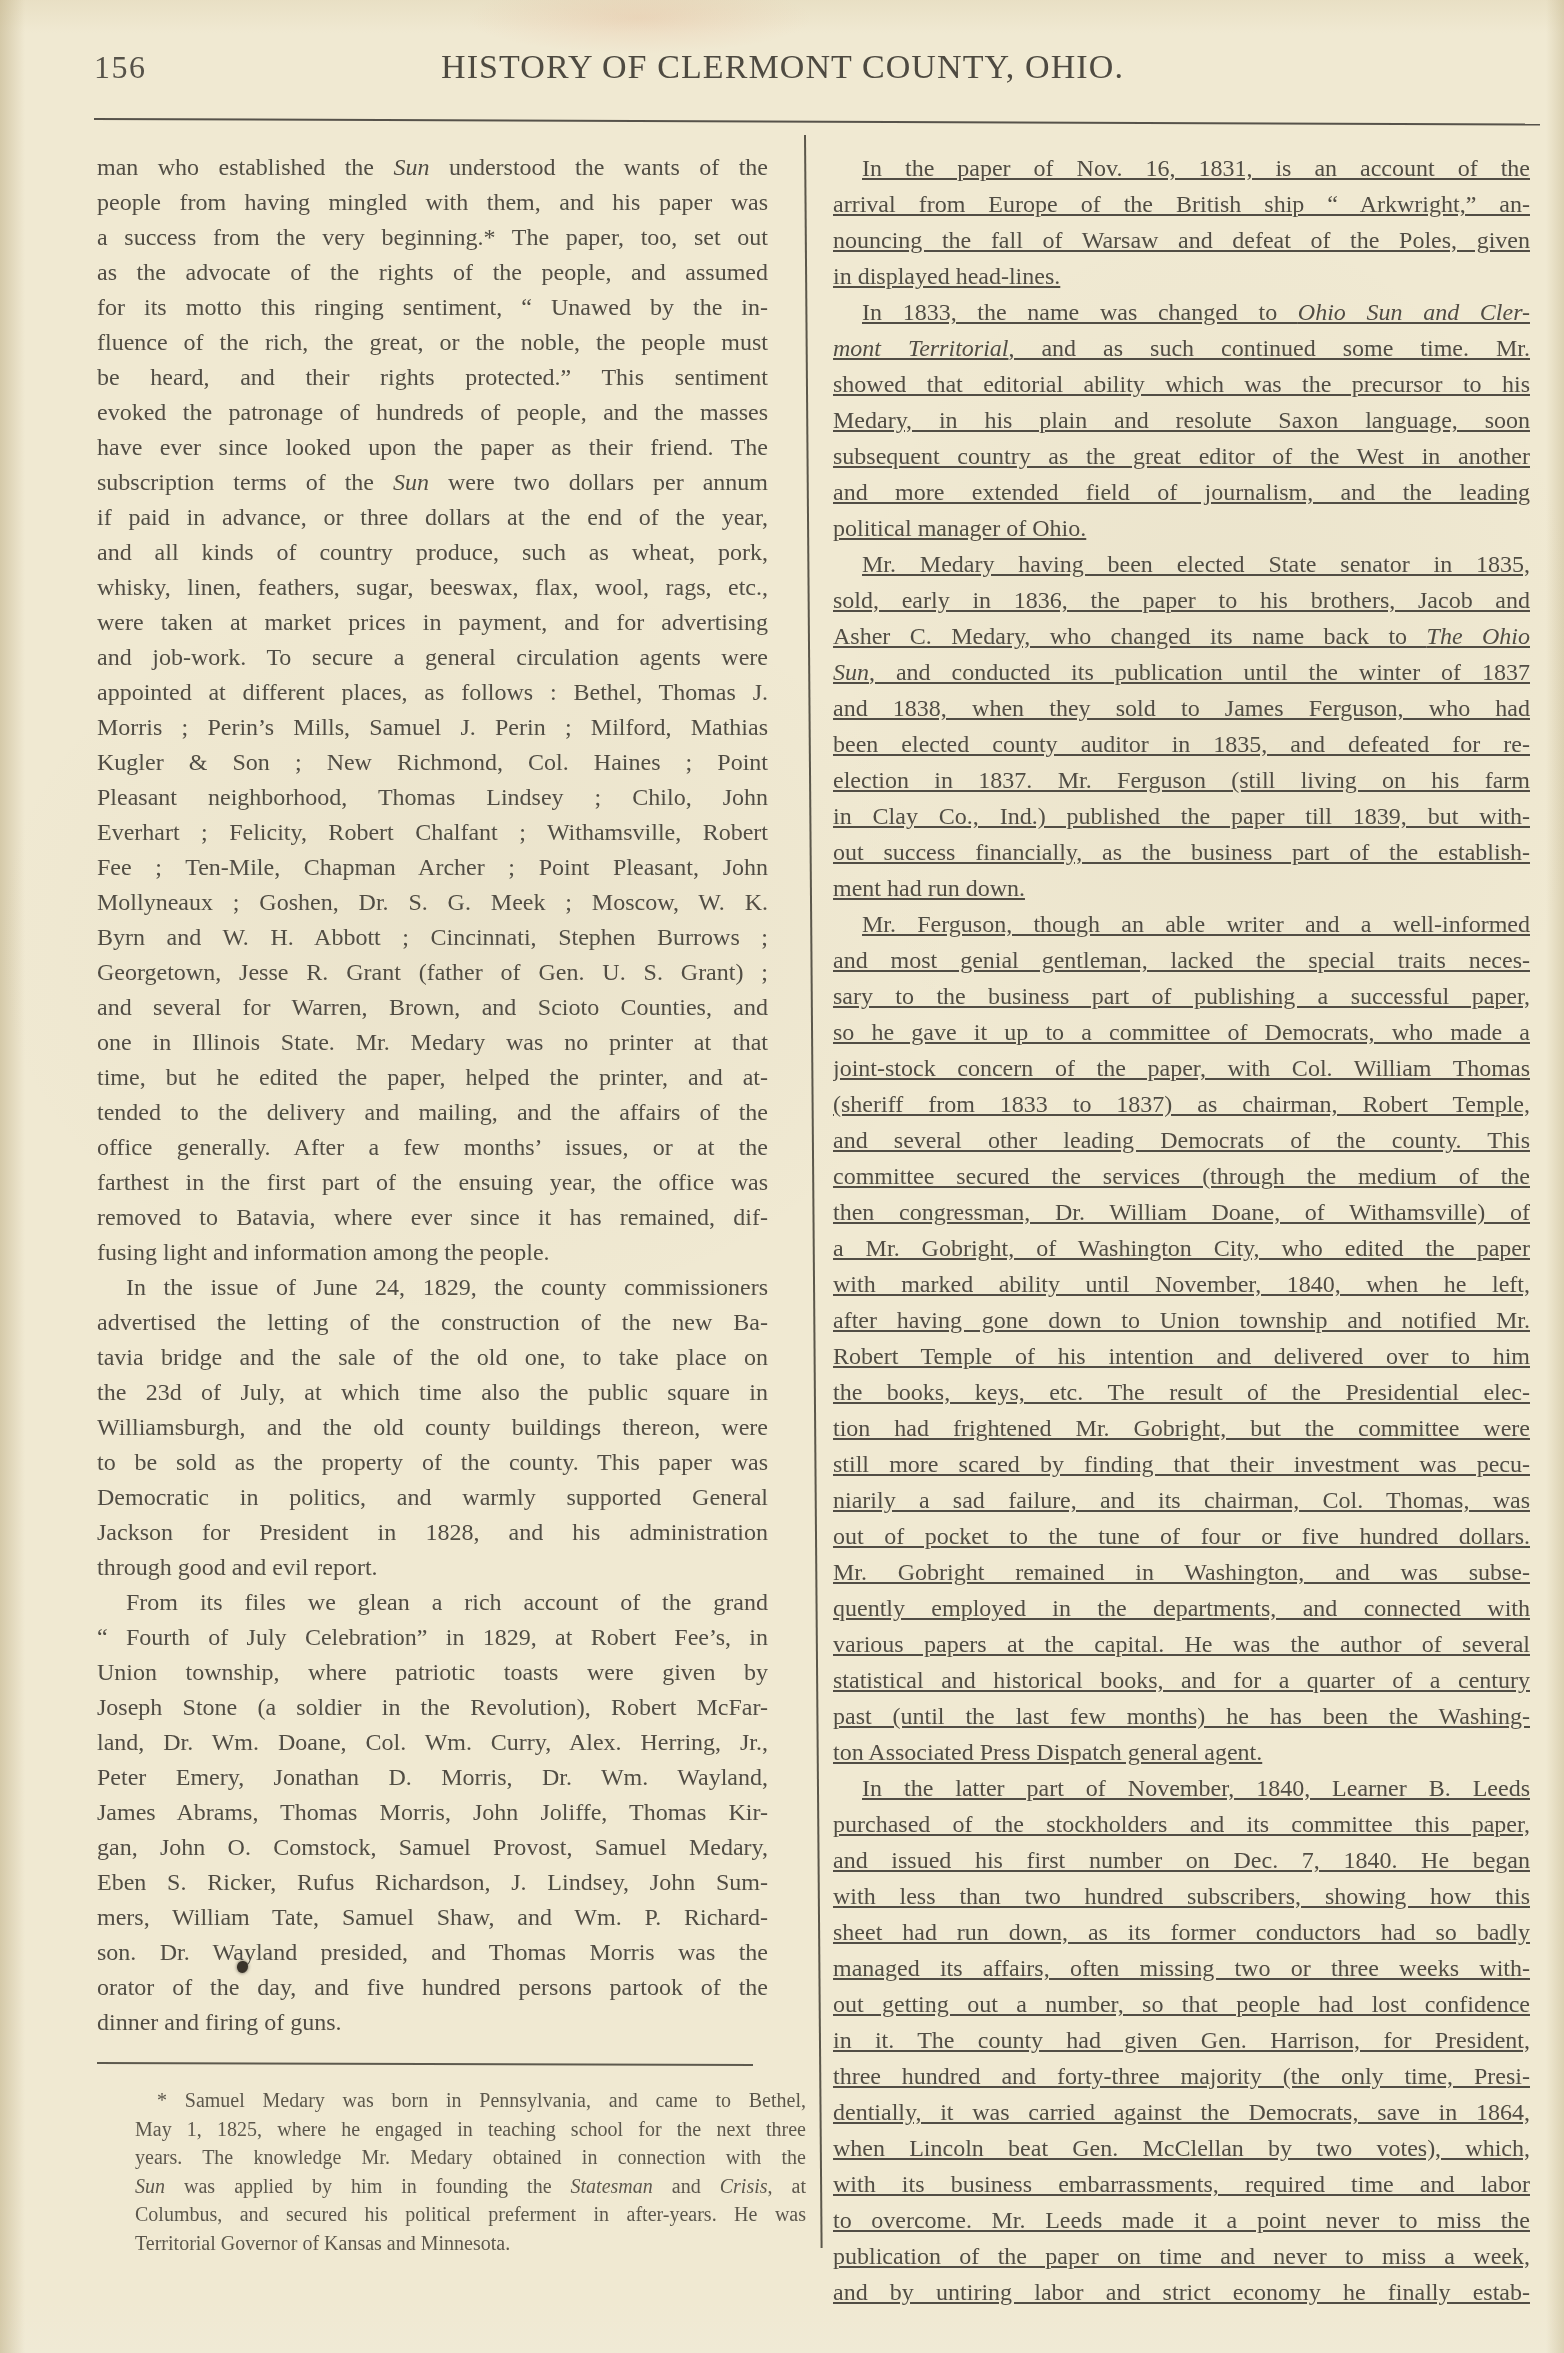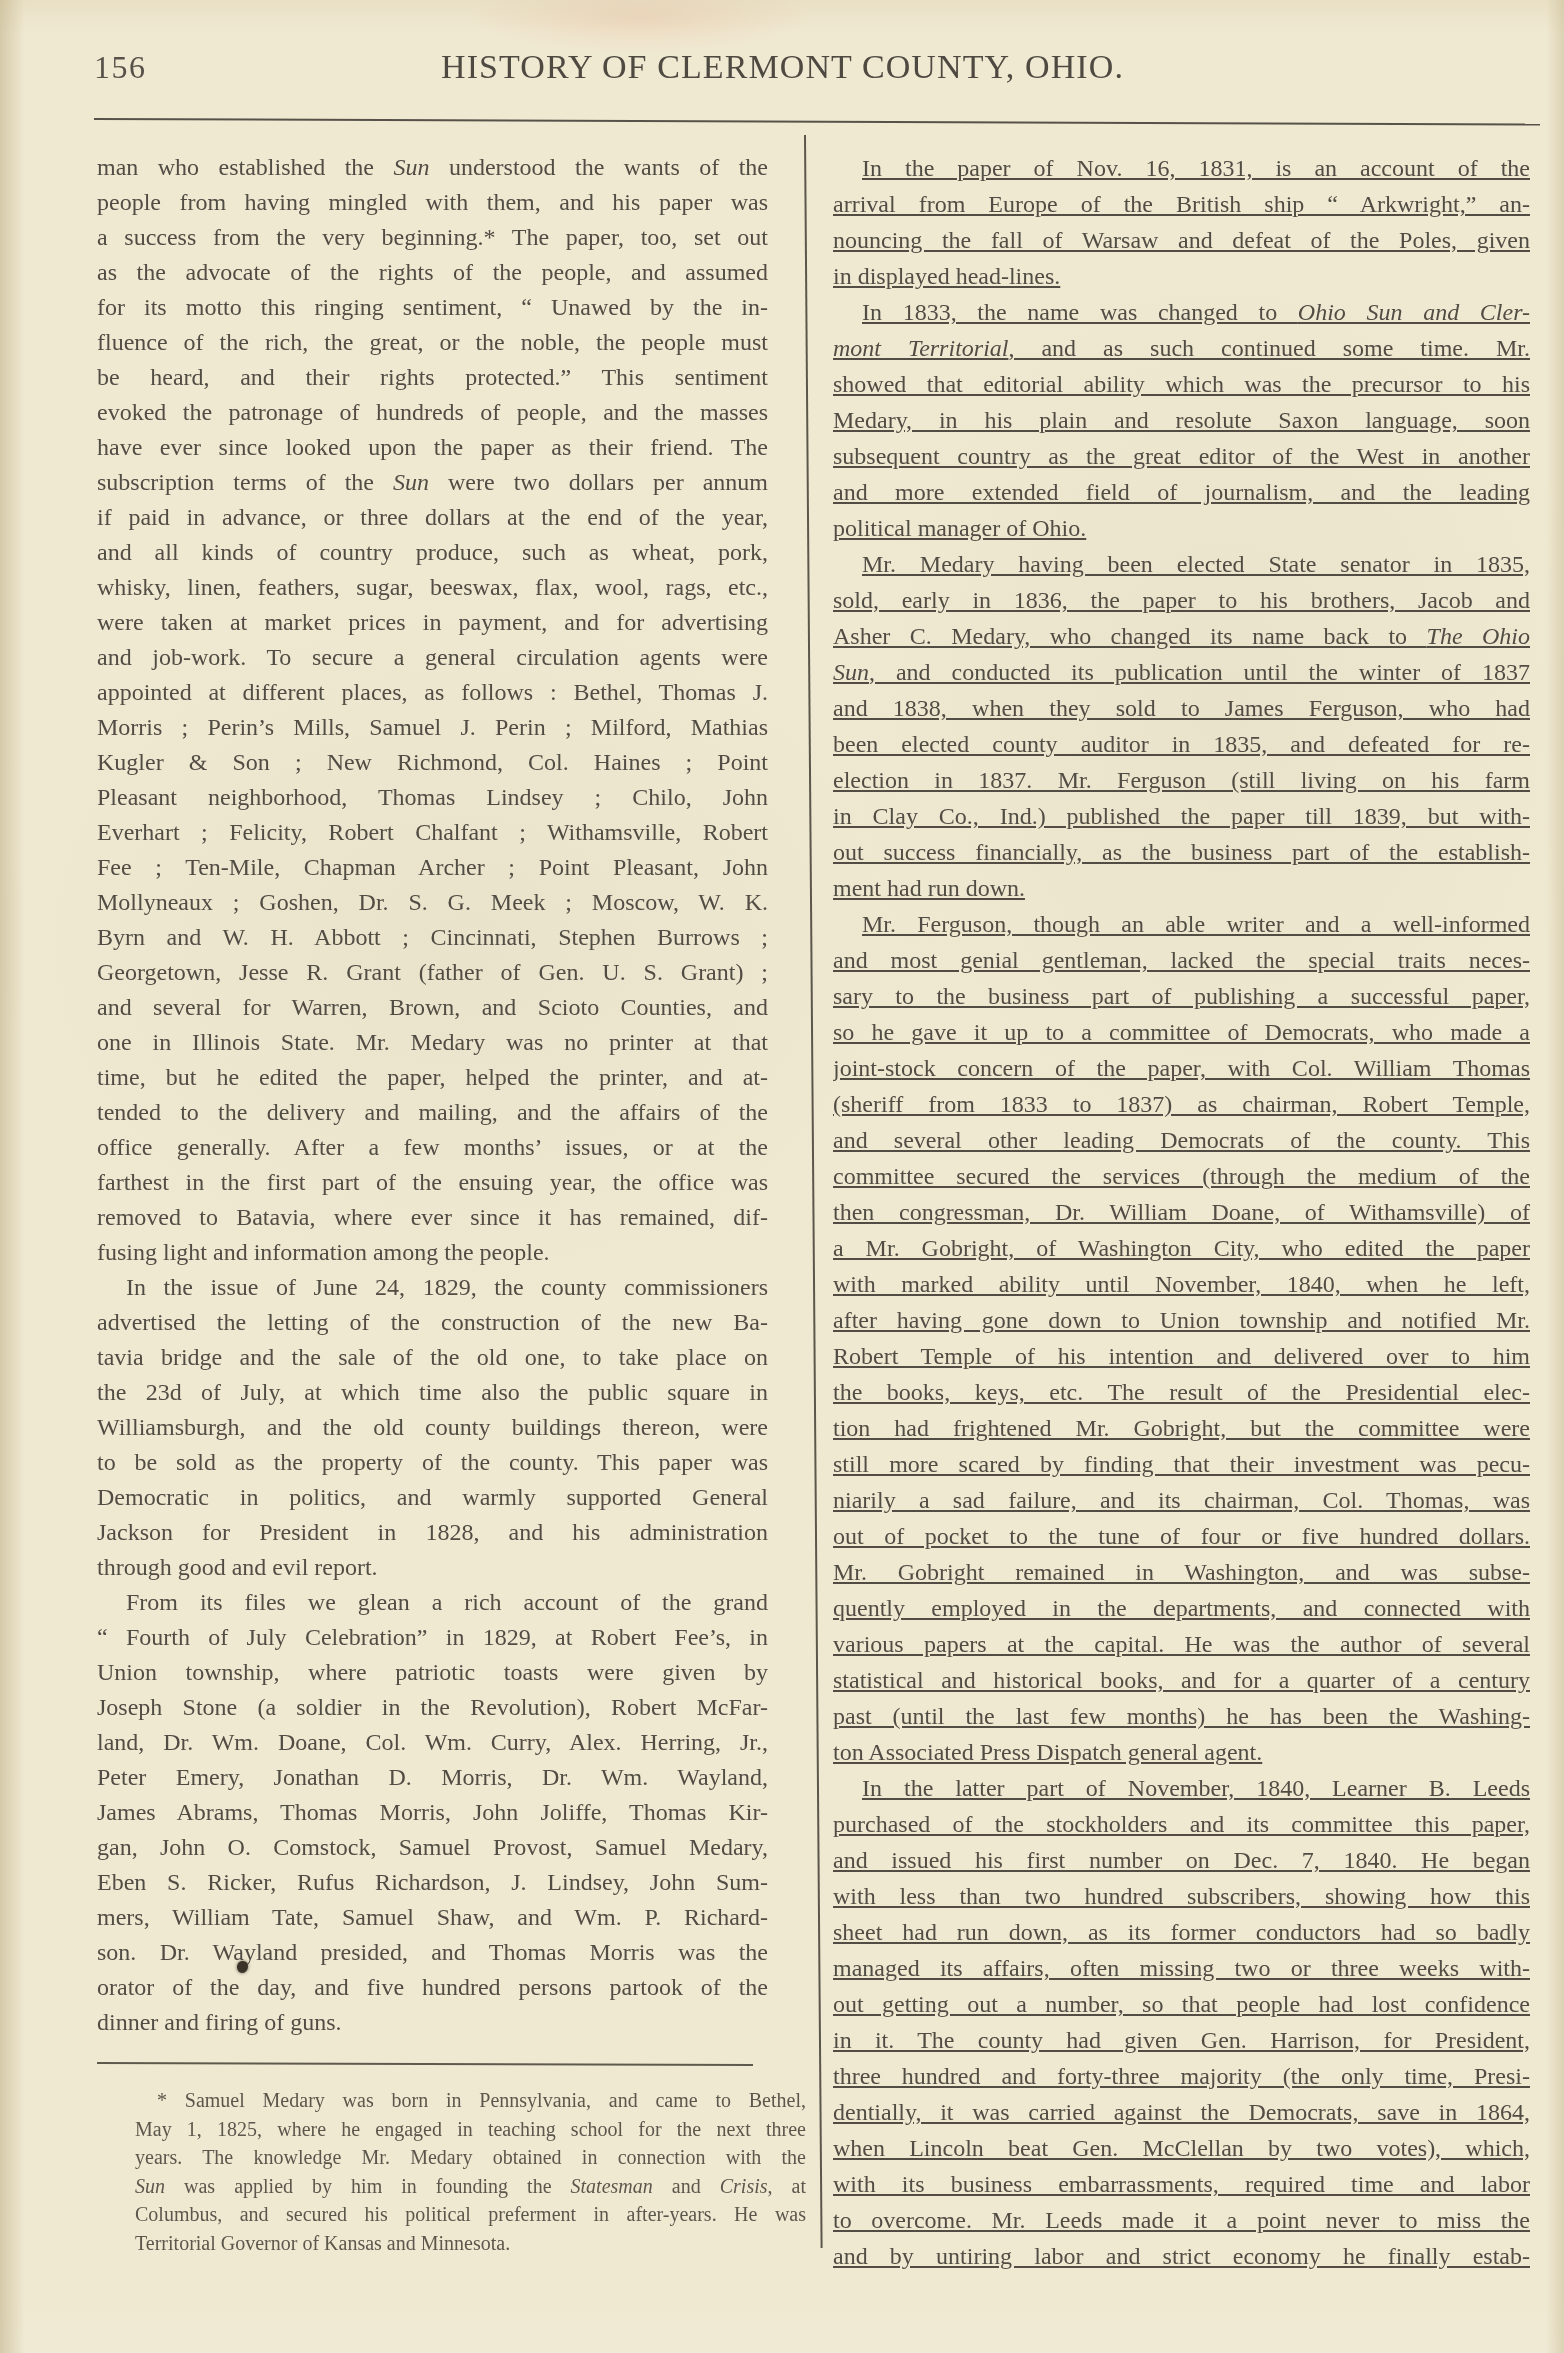--- a/index.html
+++ b/index.html
@@ -204,20 +204,21 @@
       <div class="line"><span>with less than two hundred subscribers, showing how this</span></div>
       <div class="line"><span>sheet had run down, as its former conductors had so badly</span></div>
       <div class="line"><span>managed its affairs, often missing two or three weeks with-</span></div>
       <div class="line"><span>out getting out a number, so that people had lost confidence</span></div>
       <div class="line"><span>in it. The county had given Gen. Harrison, for President,</span></div>
       <div class="line"><span>three hundred and forty-three majority (the only time, Presi-</span></div>
       <div class="line"><span>dentially, it was carried against the Democrats, save in 1864,</span></div>
       <div class="line"><span>when Lincoln beat Gen. McClellan by two votes), which,</span></div>
       <div class="line"><span>with its business embarrassments, required time and labor</span></div>
       <div class="line"><span>to overcome. Mr. Leeds made it a point never to miss the</span></div>
+      <div class="line"><span>publication of the paper on time and never to miss a week,</span></div>
       <div class="line"><span>and by untiring labor and strict economy he finally estab-</span></div>
     </div>
   <div class="footnote-rule"></div>
   <div class="footnote">
       <div class="line ind"><span>* Samuel Medary was born in Pennsylvania, and came to Bethel,</span></div>
       <div class="line"><span>May 1, 1825, where he engaged in teaching school for the next three</span></div>
       <div class="line"><span>years. The knowledge Mr. Medary obtained in connection with the</span></div>
       <div class="line"><i>Sun</i><span> was applied by him in founding the </span><i>Statesman</i><span> and </span><i>Crisis</i><span>, at</span></div>
       <div class="line"><span>Columbus, and secured his political preferment in after-years. He was</span></div>
       <div class="line end"><span>Territorial Governor of Kansas and Minnesota.</span></div>

